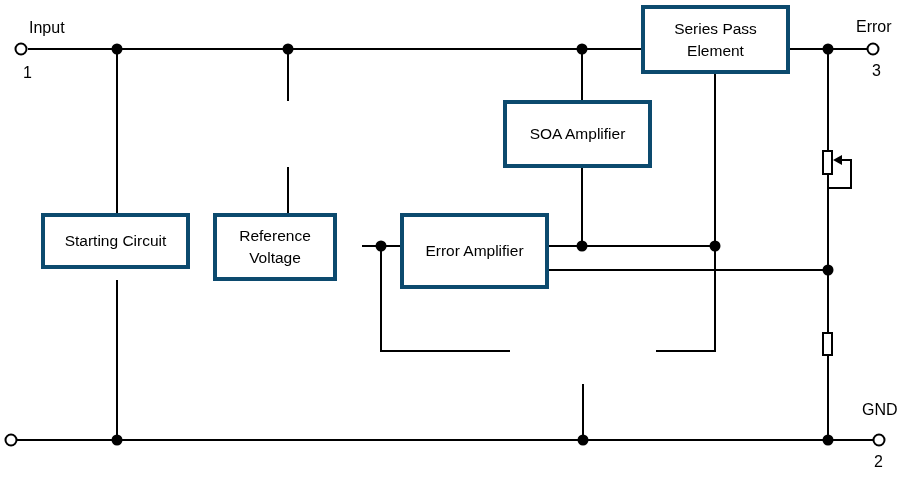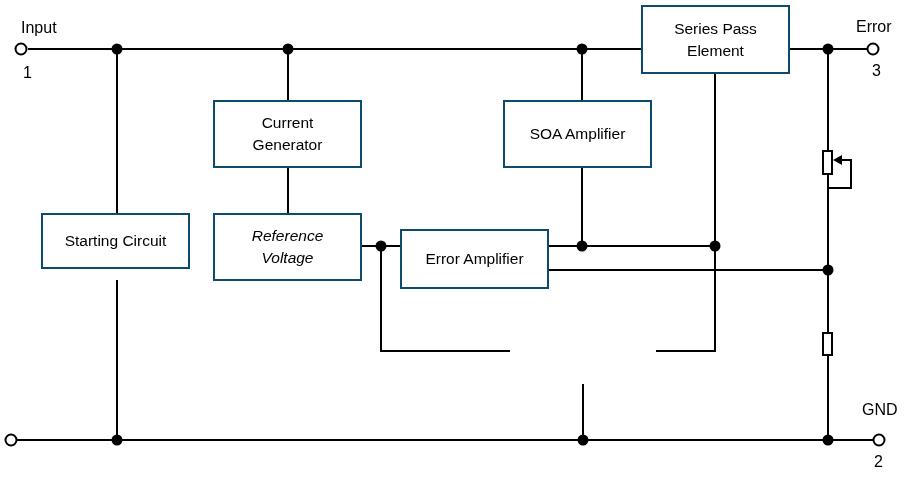--- a/index.html
+++ b/index.html
@@ -4,21 +4,21 @@
 <style>
   html,body{margin:0;padding:0;background:#ffffff;}
   #stage{
     position:relative;width:916px;height:486px;background:#ffffff;
     font-family:"Liberation Sans",sans-serif;color:#000;overflow:hidden;
   }
   .wire{position:absolute;background:#000000;}
   .h{height:2px;}
   .v{width:2px;}
   .block{
-    position:absolute;border:2px solid #0c4a6e;background:#ffffff;
+    position:absolute;border:4px solid #0c4a6e;background:#ffffff;
     display:flex;align-items:center;justify-content:center;text-align:center;
     box-sizing:border-box;
   }
   .block .lbl{
     font-size:15.5px;line-height:22px;max-width:118px;color:#000;
   }
   .dot{
     position:absolute;width:11px;height:11px;border-radius:50%;
     background:#000000;transform:translate(-50%,-50%);
   }
@@ -87,41 +87,38 @@
   <div class="dot" style="left:582px;top:246px;"></div>
   <div class="dot" style="left:715px;top:246px;"></div>
   <div class="dot" style="left:828px;top:270px;"></div>
   <div class="dot" style="left:117px;top:440px;"></div>
   <div class="dot" style="left:583px;top:440px;"></div>
   <div class="dot" style="left:828px;top:440px;"></div>
 
   <div class="block" style="left:641px;top:5px;width:149px;height:69px;">
     <span class="lbl">Series Pass Element</span>
   </div>
-  <div class="block" style="left:213px;top:100px;width:149px;height:68px;">
-    <span class="lbl">Current Generator</span>
-  </div>
   <div class="block" style="left:503px;top:100px;width:149px;height:68px;">
     <span class="lbl">SOA Amplifier</span>
   </div>
   <div class="block" style="left:41px;top:213px;width:149px;height:56px;">
     <span class="lbl">Starting Circuit</span>
   </div>
-  <div class="block" style="left:213px;top:213px;width:149px;height:68px;font-style:italic;">
+  <div class="block" style="left:213px;top:213px;width:124px;height:68px;">
     <span class="lbl">Reference Voltage</span>
   </div>
-  <div class="block" style="left:400px;top:229px;width:149px;height:60px;">
+  <div class="block" style="left:400px;top:213px;width:149px;height:76px;">
     <span class="lbl">Error Amplifier</span>
   </div>
 
   <div class="term" style="left:21px;top:49px;"></div>
   <div class="term" style="left:873px;top:49px;"></div>
   <div class="term" style="left:879px;top:440px;"></div>
   <div class="term" style="left:11px;top:440px;"></div>
 
-  <div class="txt" style="left:21px;top:19px;text-align:right;">Input</div>
+  <div class="txt" style="left:29px;top:19px;text-align:right;">Input</div>
   <div class="txt" style="left:23px;top:64px;">1</div>
   <div class="txt" style="left:856px;top:18px;">Error</div>
   <div class="txt" style="left:872px;top:62px;">3</div>
   <div class="txt" style="left:862px;top:401px;">GND</div>
   <div class="txt" style="left:874px;top:453px;">2</div>
 
 </div>
 
 </body></html>

